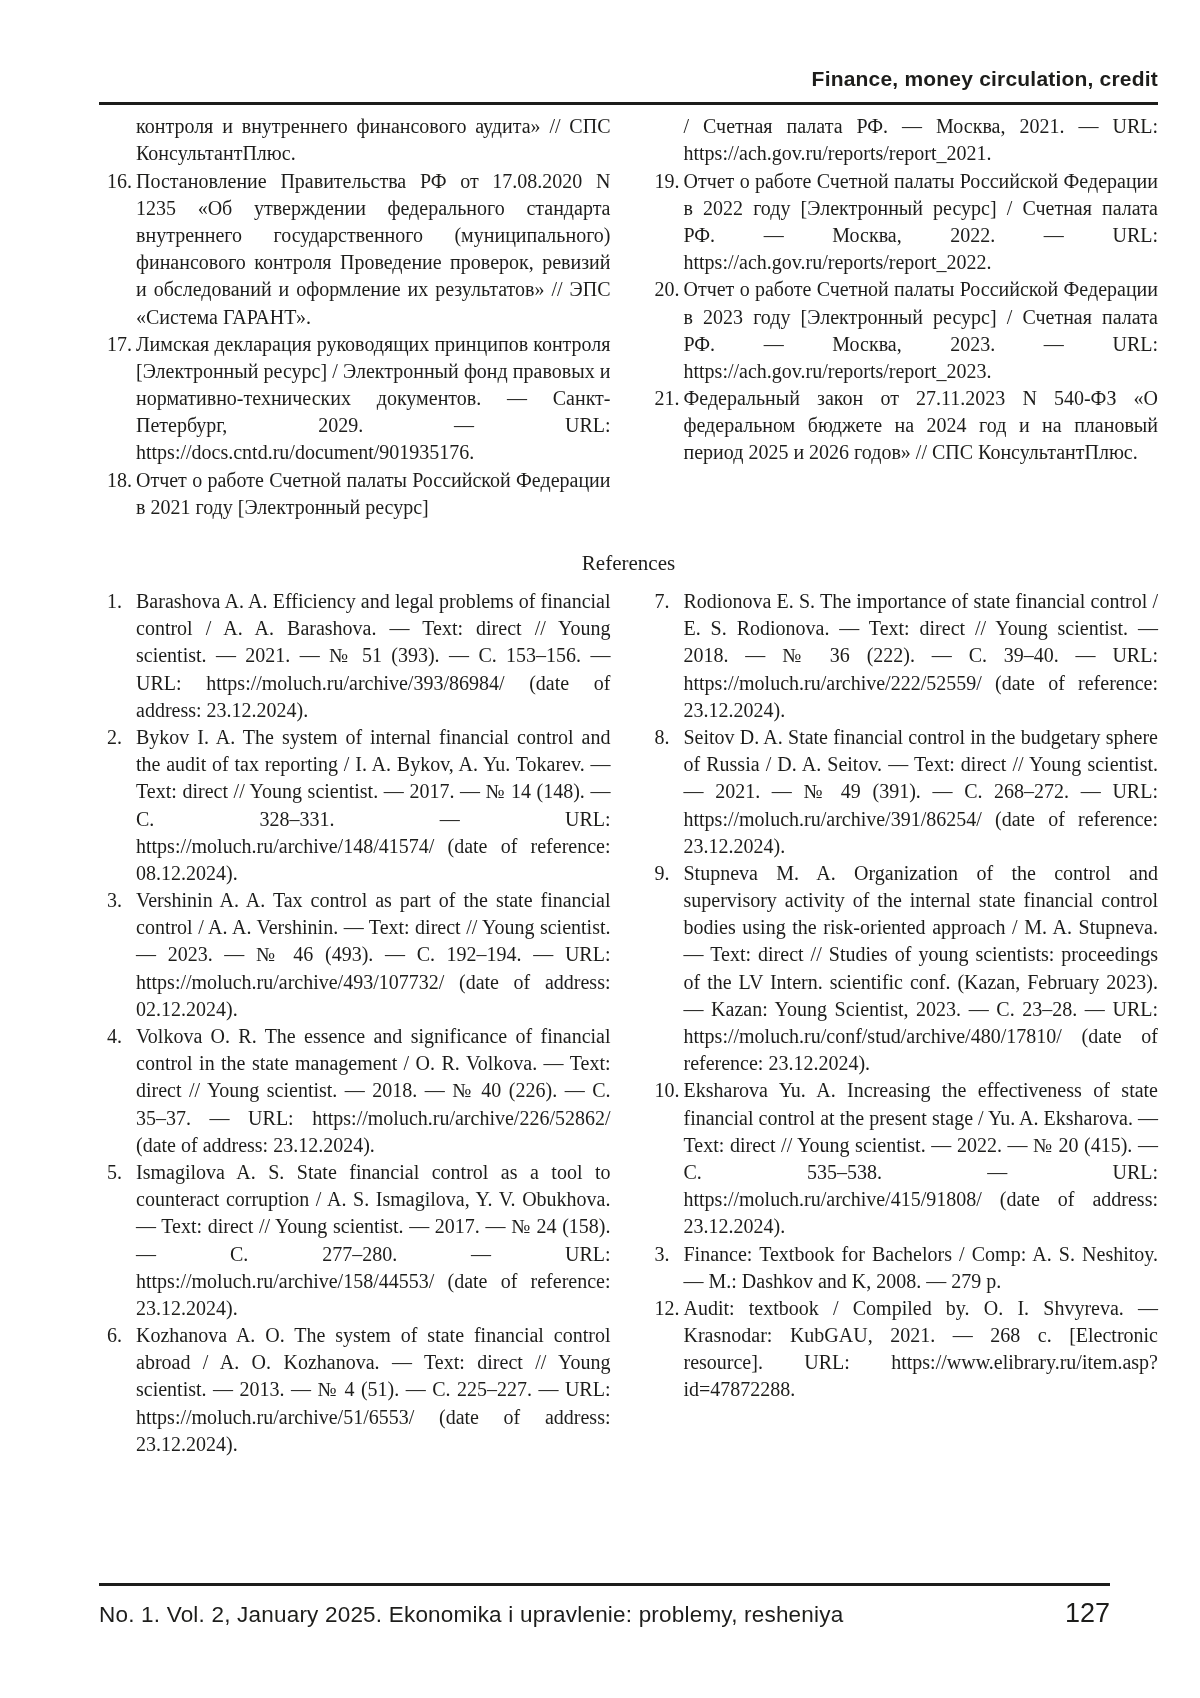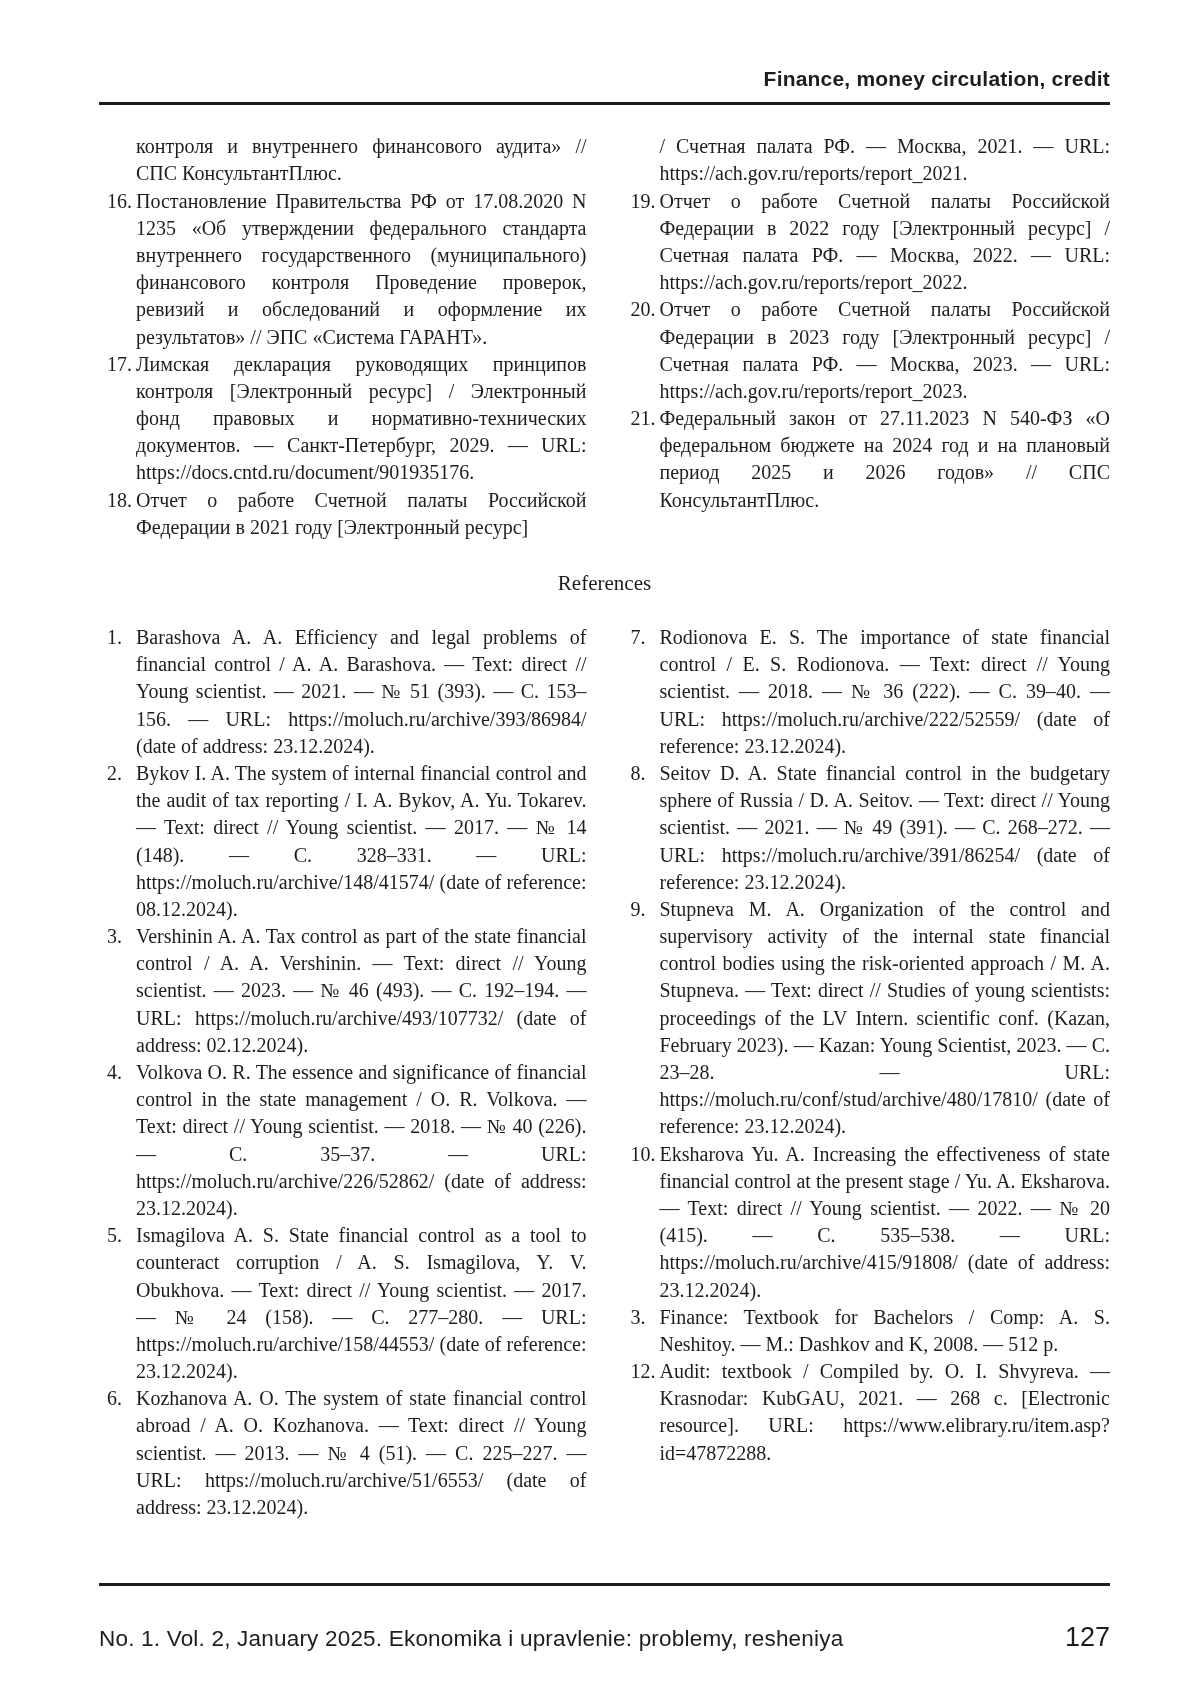--- a/index.html
+++ b/index.html
@@ -13,40 +13,40 @@
     position: relative;
     overflow: hidden;
     font-family: "Liberation Serif", serif;
     color: #1d1d1b;
   }
   .page {
     position: relative;
     box-sizing: border-box;
     width: 1200px;
     height: 1698px;
-    padding: 66px 90px 0 99px;
+    padding: 66px 42px 0 99px;
   }
   .header-title {
     text-align: right;
     font-family: "Liberation Sans", sans-serif;
     font-weight: 700;
     font-size: 21px;
     line-height: 1.2;
     letter-spacing: 0.2px;
   }
   .rule {
     height: 3px;
     background: #1d1d1b;
     border: none;
     margin: 11px 0 0 0;
   }
   .cols {
     display: flex;
     gap: 36px;
-    margin-top: 28px;
+    margin-top: 8px;
   }
   .col {
     flex: 1 1 0;
     min-width: 0;
   }
   .ref-item {
     position: relative;
     padding-left: 37px;
     text-align: justify;
     font-size: 20px;
@@ -67,21 +67,21 @@
   .footer-block {
     position: absolute;
     left: 99px;
     right: 90px;
     top: 1583px;
   }
   .footer-line {
     display: flex;
     justify-content: space-between;
     align-items: baseline;
-    margin-top: 36px;
+    margin-top: 12px;
     font-family: "Liberation Sans", sans-serif;
   }
   .footer-issue {
     font-size: 22.5px;
     letter-spacing: 0.2px;
   }
   .footer-page-number {
     font-size: 27px;
   }
 </style>
@@ -193,21 +193,21 @@
           <span>Stupneva M. A. Organization of the control and supervisory activity of the internal state financial control bodies using the risk-oriented approach / M. A. Stupneva. — Text: direct // Studies of young scientists: proceedings of the LV Intern. scientific conf. (Kazan, February 2023). — Kazan: Young Scientist, 2023. — С. 23–28. — URL: https://moluch.ru/conf/stud/archive/480/17810/ (date of reference: 23.12.2024).</span>
         </div>
 
         <div class="ref-item">
           <span class="num">10.</span>
           <span>Eksharova Yu. A. Increasing the effectiveness of state financial control at the present stage / Yu. A. Eksharova. — Text: direct // Young scientist. — 2022. — № 20 (415). — С. 535–538. — URL: https://moluch.ru/archive/415/91808/ (date of address: 23.12.2024).</span>
         </div>
 
         <div class="ref-item">
           <span class="num">3.</span>
-          <span>Finance: Textbook for Bachelors / Comp: A. S. Neshitoy. — M.: Dashkov and K, 2008. — 512 p.</span>
+          <span>Finance: Textbook for Bachelors / Comp: A. S. Neshitoy. — M.: Dashkov and K, 2008. — 279 p.</span>
         </div>
 
         <div class="ref-item">
           <span class="num">12.</span>
           <span>Audit: textbook / Compiled by. O. I. Shvyreva. — Krasnodar: KubGAU, 2021. — 268 с. [Electronic resource]. URL: https://www.elibrary.ru/item.asp?id=47872288.</span>
         </div>
       </div>
   </div>
 
   <div class="footer-block">

